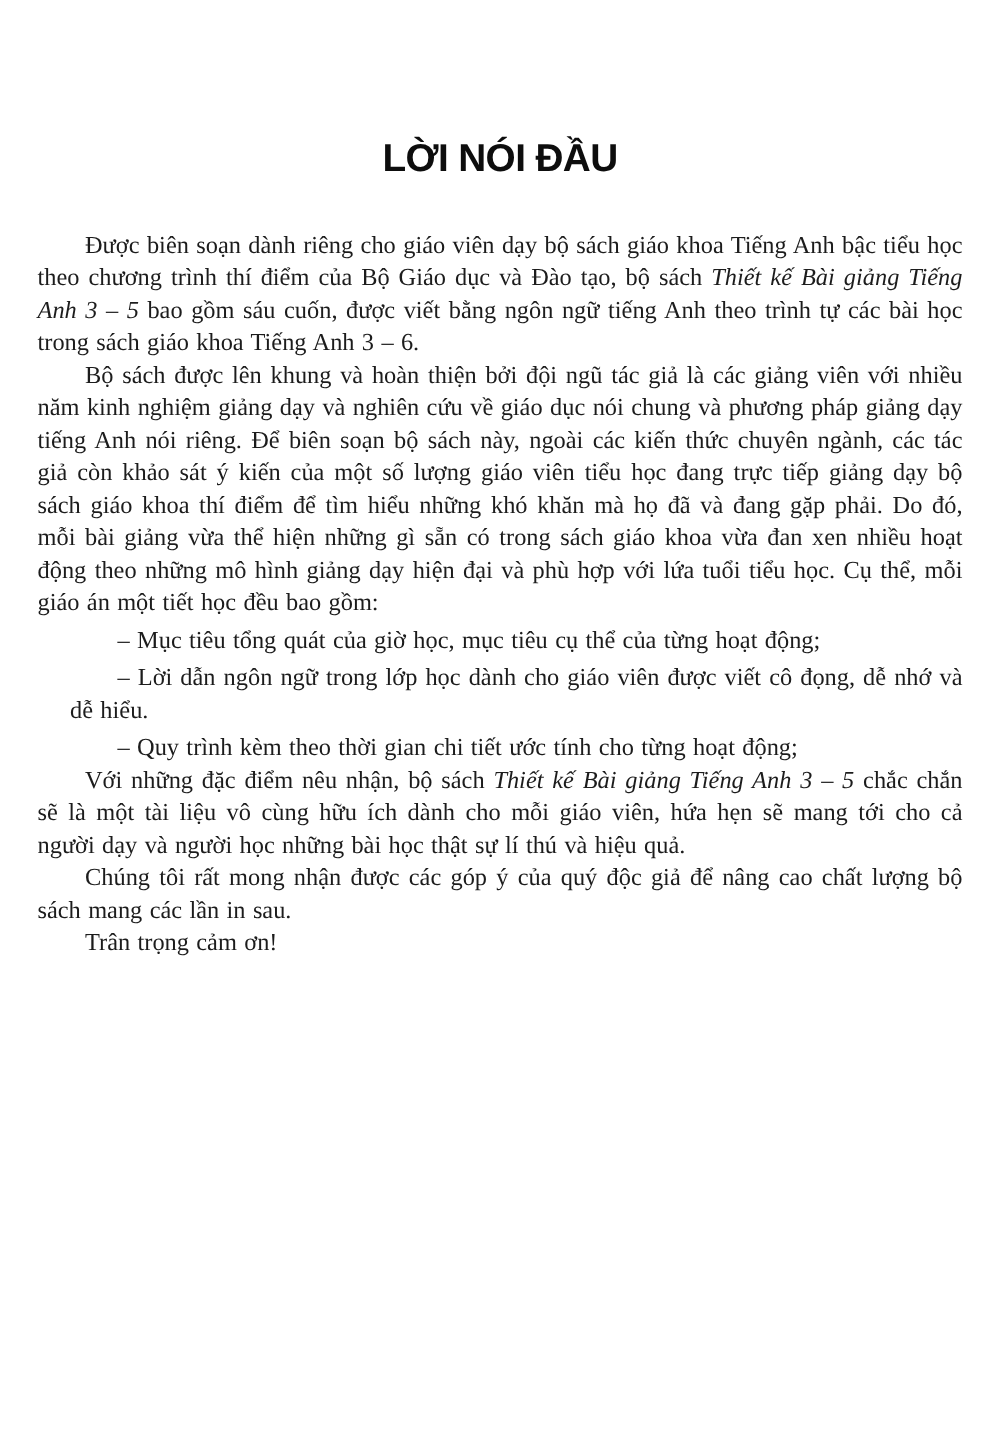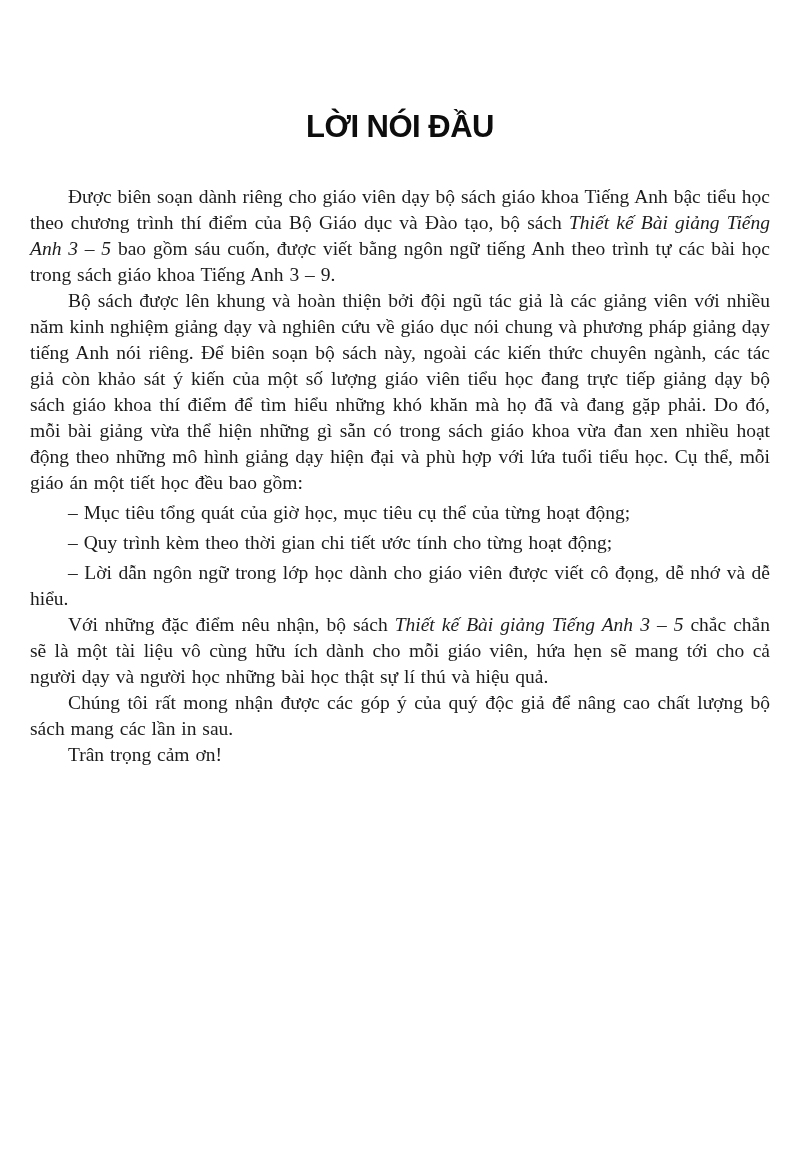--- a/index.html
+++ b/index.html
@@ -34,39 +34,40 @@
   .body-text p {
     margin: 0;
     font-size: 19.5px;
     line-height: 26px;
     text-align: justify;
     text-indent: 38px;
     word-spacing: 1px;
   }
   .body-text p.list {
     margin-top: 4px;
+    margin-left: 26px;
   }
   .body-text p.signature {
     text-align: right;
     text-indent: 0;
     margin-top: 0;
   }
   .run-italic { font-style: italic; }
   .run-bold { font-weight: 700; }
 </style>
 </head>
 <body>
 
 <div class="page">
   <div class="content">
     <h1 class="doc-title">LỜI NÓI ĐẦU</h1>
     <div class="body-text">
-        <p class="para"><span>Được biên soạn dành riêng cho giáo viên dạy bộ sách giáo khoa Tiếng Anh bậc tiểu học theo chương trình thí điểm của Bộ Giáo dục và Đào tạo, bộ sách </span><span class="run-italic">Thiết kế Bài giảng Tiếng Anh 3 – 5</span><span> bao gồm sáu cuốn, được viết bằng ngôn ngữ tiếng Anh theo trình tự các bài học trong sách giáo khoa Tiếng Anh 3 – 9.</span></p>
+        <p class="para"><span>Được biên soạn dành riêng cho giáo viên dạy bộ sách giáo khoa Tiếng Anh bậc tiểu học theo chương trình thí điểm của Bộ Giáo dục và Đào tạo, bộ sách </span><span class="run-italic">Thiết kế Bài giảng Tiếng Anh 3 – 5</span><span> bao gồm sáu cuốn, được viết bằng ngôn ngữ tiếng Anh theo trình tự các bài học trong sách giáo khoa Tiếng Anh 3 – 6.</span></p>
         <p class="para"><span>Bộ sách được lên khung và hoàn thiện bởi đội ngũ tác giả là các giảng viên với nhiều năm kinh nghiệm giảng dạy và nghiên cứu về giáo dục nói chung và phương pháp giảng dạy tiếng Anh nói riêng. Để biên soạn bộ sách này, ngoài các kiến thức chuyên ngành, các tác giả còn khảo sát ý kiến của một số lượng giáo viên tiểu học đang trực tiếp giảng dạy bộ sách giáo khoa thí điểm để tìm hiểu những khó khăn mà họ đã và đang gặp phải. Do đó, mỗi bài giảng vừa thể hiện những gì sẵn có trong sách giáo khoa vừa đan xen nhiều hoạt động theo những mô hình giảng dạy hiện đại và phù hợp với lứa tuổi tiểu học. Cụ thể, mỗi giáo án một tiết học đều bao gồm:</span></p>
         <p class="list"><span>– Mục tiêu tổng quát của giờ học, mục tiêu cụ thể của từng hoạt động;</span></p>
+        <p class="list"><span>– Lời dẫn ngôn ngữ trong lớp học dành cho giáo viên được viết cô đọng, dễ nhớ và dễ hiểu.</span></p>
         <p class="list"><span>– Quy trình kèm theo thời gian chi tiết ước tính cho từng hoạt động;</span></p>
-        <p class="list"><span>– Lời dẫn ngôn ngữ trong lớp học dành cho giáo viên được viết cô đọng, dễ nhớ và dễ hiểu.</span></p>
         <p class="para"><span>Với những đặc điểm nêu nhận, bộ sách </span><span class="run-italic">Thiết kế Bài giảng Tiếng Anh 3 – 5</span><span> chắc chắn sẽ là một tài liệu vô cùng hữu ích dành cho mỗi giáo viên, hứa hẹn sẽ mang tới cho cả người dạy và người học những bài học thật sự lí thú và hiệu quả.</span></p>
         <p class="para"><span>Chúng tôi rất mong nhận được các góp ý của quý độc giả để nâng cao chất lượng bộ sách mang các lần in sau.</span></p>
         <p class="para"><span>Trân trọng cảm ơn!</span></p>
       </div>
   </div>
 </div>
 
 </body></html>

